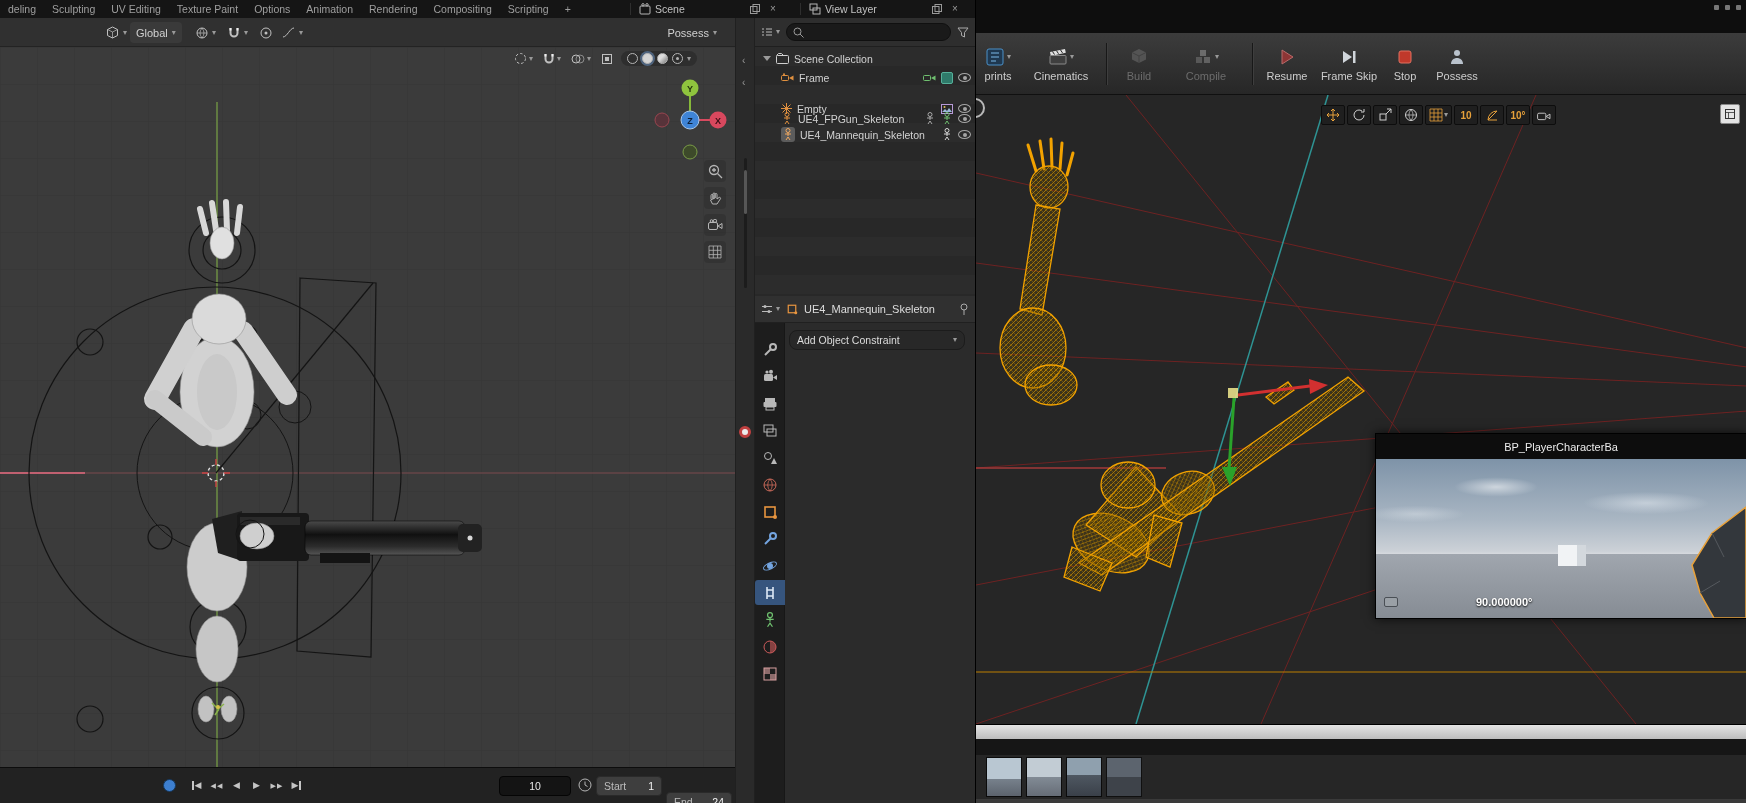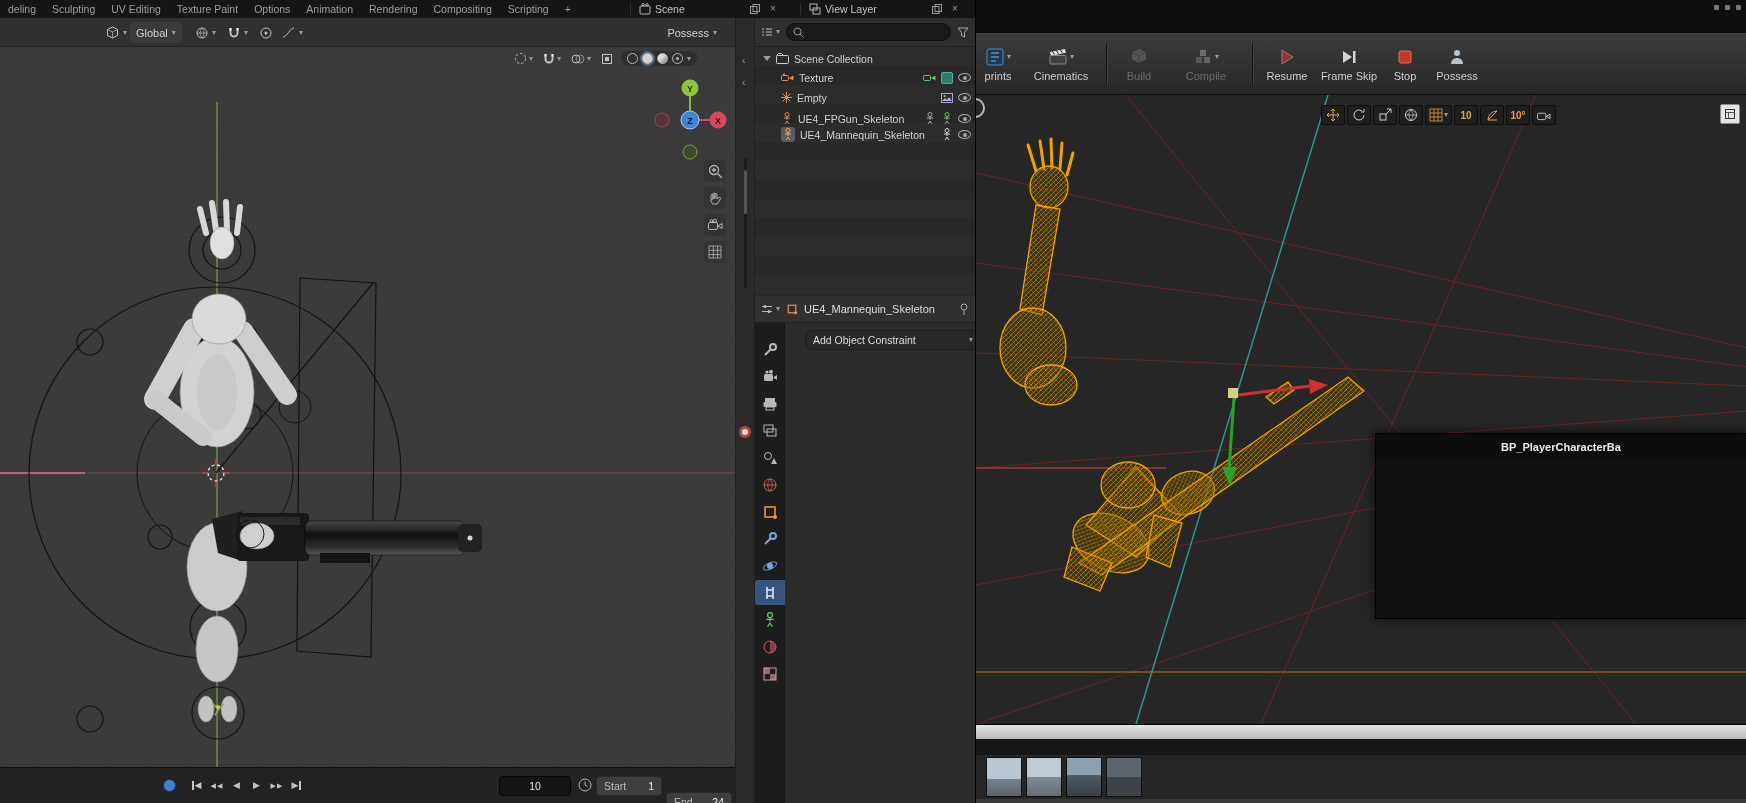--- a/index.html
+++ b/index.html
@@ -62,38 +62,38 @@
 .eye::after{content:"";position:absolute;left:3.5px;top:1.5px;width:4px;height:4px;border-radius:50%;background:#a5a5a5}
 .tri{width:0;height:0;border-left:4px solid transparent;border-right:4px solid transparent;border-top:5px solid #9a9a9a}
 .chip{width:12px;height:12px;background:#2f7a6a;border:1px solid #56b09a;border-radius:2px;display:inline-block}
 .activeicon{background:#5c5c5c;border-radius:3px;padding:1px;display:flex}
 
 .bl-props{left:755px;top:296px;width:220px;height:507px;background:#2b2b2b}
 .props-head{height:27px;background:#303030;border-bottom:1px solid #202020;display:flex;align-items:center;gap:6px;padding:0 6px;color:#ddd}
 .ptabs{position:absolute;left:0;top:27px;width:30px;height:480px;background:#1d1d1d;border-right:1px solid #171717}
 .ptab{position:absolute;left:0;width:30px;height:25px;display:flex;align-items:center;justify-content:center}
 .ptab.sel{background:#36557e;border-radius:3px 0 0 3px}
-.addcon{position:absolute;left:50px;top:34px;width:176px;height:20px;background:#282828;border:1px solid #1c1c1c;border-radius:8px;display:flex;align-items:center;justify-content:space-between;padding:0 7px;color:#dcdcdc;font-size:10.5px}
+.addcon{position:absolute;left:34px;top:34px;width:176px;height:20px;background:#282828;border:1px solid #1c1c1c;border-radius:8px;display:flex;align-items:center;justify-content:space-between;padding:0 7px;color:#dcdcdc;font-size:10.5px}
 
 .ue-top{left:0;top:0;width:771px;height:33px;background:#0e0e0e}
 .windot{position:absolute;top:5px;width:5px;height:5px;background:#777;border-radius:1px}
 .ue-tb{left:0;top:33px;width:771px;height:62px;background:linear-gradient(#3c3c3c,#272727);border-bottom:1px solid #101010}
 .uebtn{position:absolute;top:6px;height:50px;display:flex;flex-direction:column;align-items:center;justify-content:center;gap:3px;border-radius:3px}
 .uebtn .lbl{font-size:11px;color:#cdcdcd;white-space:nowrap}
 .uebtn.dis .lbl{color:#6c6c6c}
 .uebtn .irow{display:flex;align-items:center;gap:2px}
 .uesep{position:absolute;top:10px;width:1px;height:42px;background:#181818;box-shadow:1px 0 0 #3e3e3e}
 .vpbar{position:absolute;top:104px;height:22px;display:flex;align-items:center;gap:2px}
 .vpbtn{min-width:24px;height:20px;background:#1f1f1f;border:1px solid #0d0d0d;border-radius:2px;display:flex;align-items:center;justify-content:center;padding:0 3px;gap:1px}
 .vpbtn .num{color:#e8a13a;font-size:10px;font-weight:bold}
 .maxbtn{position:absolute;top:104px;right:6px;width:20px;height:20px;background:#e4e4e4;border:1px solid #888;border-radius:2px;display:flex;align-items:center;justify-content:center}
 .partcircle{position:absolute;left:-11px;top:98px;width:20px;height:20px;border:2px solid #b8b8b8;border-radius:50%}
 
 .pip{border:1px solid #000;background:#111;box-shadow:0 0 10px rgba(0,0,0,.7)}
-.pip-title{height:25px;background:#0d0d0d;display:flex;align-items:center;justify-content:center;color:#ededed;font-weight:bold;font-size:11px}
+.pip-title{height:25px;background:#0d0d0d;display:flex;align-items:center;justify-content:center;color:#ededed;font-weight:normal;font-size:11px}
 .pip-body{position:relative;height:159px;overflow:hidden}
 .sky{position:absolute;inset:0;background:linear-gradient(180deg,#7e93a8,#a9b6c3 38%,#ccd1d7 58%,#d8dbdf 60%),#a9b6c3}
 .clouds{position:absolute;inset:0;background:radial-gradient(60px 14px at 120px 28px,rgba(255,255,255,.55),transparent 70%),radial-gradient(90px 16px at 270px 44px,rgba(235,240,245,.5),transparent 70%),radial-gradient(70px 12px at 40px 55px,rgba(230,235,240,.4),transparent 70%)}
 .ground{position:absolute;left:0;right:0;top:60%;bottom:0;background:linear-gradient(#a0a6ae,#868c94)}
 .cube{position:absolute;left:182px;top:86px;width:28px;height:22px;background:linear-gradient(90deg,#f1f3f5 68%,#d3d8dd 68%);border-bottom:1px solid #9aa0a8}
 .readout{position:absolute;left:100px;top:137px;color:#fff;font-weight:bold;font-size:11px;text-shadow:0 1px 2px #000}
 .pipico{position:absolute;left:8px;top:138px;width:14px;height:10px;background:#9aa0a6;border:1px solid #4a4f55;border-radius:2px}
 
 .uebb1{left:0;top:724px;width:771px;height:15px;background:linear-gradient(#e4e4e4,#bdbdbd);border-top:1px solid #000}
 .uebb2{left:0;top:739px;width:771px;height:16px;background:#161616}
@@ -448,31 +448,31 @@
               <path d="M0.5 2.5l2-2h3l2 2" fill="none" stroke="#cfcfcf"></path>
             </svg>
           <span>Scene Collection</span>
         </div>
         <div class="ol-row" style="top:21px;padding-left:26px">
           <svg width="13" height="10" viewBox="0 0 13 10">
               <rect x="0.5" y="2.5" width="7" height="5" rx="1" fill="none" stroke="#e0903f"></rect>
               <path d="M8 5l4.5-2.5v5L8 5z" fill="#e0903f"></path>
               <circle cx="3" cy="1.2" r="1" fill="#e0903f"></circle>
             </svg>
-          <span>Texture</span>
+          <span>Frame</span>
           <span class="ol-right">
             <svg width="13" height="10" viewBox="0 0 13 10">
                 <rect x="0.5" y="2.5" width="7" height="5" rx="1" fill="none" stroke="#6fbf6f"></rect>
                 <path d="M8 5l4.5-2.5v5L8 5z" fill="#6fbf6f"></path>
               </svg>
             <span class="chip"></span>
             <span class="eye"></span>
           </span>
         </div>
-        <div class="ol-row" style="top:41px;padding-left:26px">
+        <div class="ol-row" style="top:52px;padding-left:26px">
           <svg width="11" height="11" viewBox="0 0 11 11">
               <path d="M5.5 0v11M0 5.5h11M1.5 1.5l8 8M9.5 1.5l-8 8" stroke="#e0903f" stroke-width="1"></path>
             </svg>
           <span>Empty</span>
           <span class="ol-right">
             <svg width="12" height="10" viewBox="0 0 12 10">
                 <rect x="0.5" y="0.5" width="11" height="9" fill="none" stroke="#b89ad8"></rect>
                 <circle cx="3.5" cy="3" r="1" fill="#e0c060"></circle>
                 <path d="M1 8l3-3 2 2 2-3 3 4z" fill="#9ab8d8"></path>
               </svg>
@@ -815,20 +815,32 @@
       <svg width="12" height="12" viewBox="0 0 12 12">
           <rect x="1.5" y="1.5" width="9" height="9" fill="none" stroke="#333"></rect>
           <path d="M1.5 4.5h9M4.5 4.5v6" stroke="#333" stroke-width=".8"></path>
         </svg>
     </div>
 
     <div class="abs pip" style="left:399px;top:433px;width:372px;height:186px">
       <div class="pip-title">
         <span>BP_PlayerCharacterBa</span>
       </div>
+      <div class="pip-body">
+        <div class="sky"></div>
+        <div class="clouds"></div>
+        <div class="ground"></div>
+        <div class="cube"></div>
+        <svg class="abs" style="right:0;top:38px" width="92" height="121" viewBox="0 0 92 121">
+          <path d="M92 10L58 36L38 68L46 96L60 121L92 121Z" fill="#33373c" stroke="#e8a13a" stroke-width="1.5"></path>
+          <path d="M58 36L70 60M46 96L66 84" stroke="#55595e" fill="none"></path>
+        </svg>
+        <div class="pipico"></div>
+        <div class="readout">90.000000°</div>
+      </div>
     </div>
 
     <div class="abs uebb1"></div>
     <div class="abs uebb2"></div>
     <div class="abs uebb3">
       <div class="thumb t1"></div>
       <div class="thumb t2"></div>
       <div class="thumb t3"></div>
       <div class="thumb t4"></div>
     </div>

